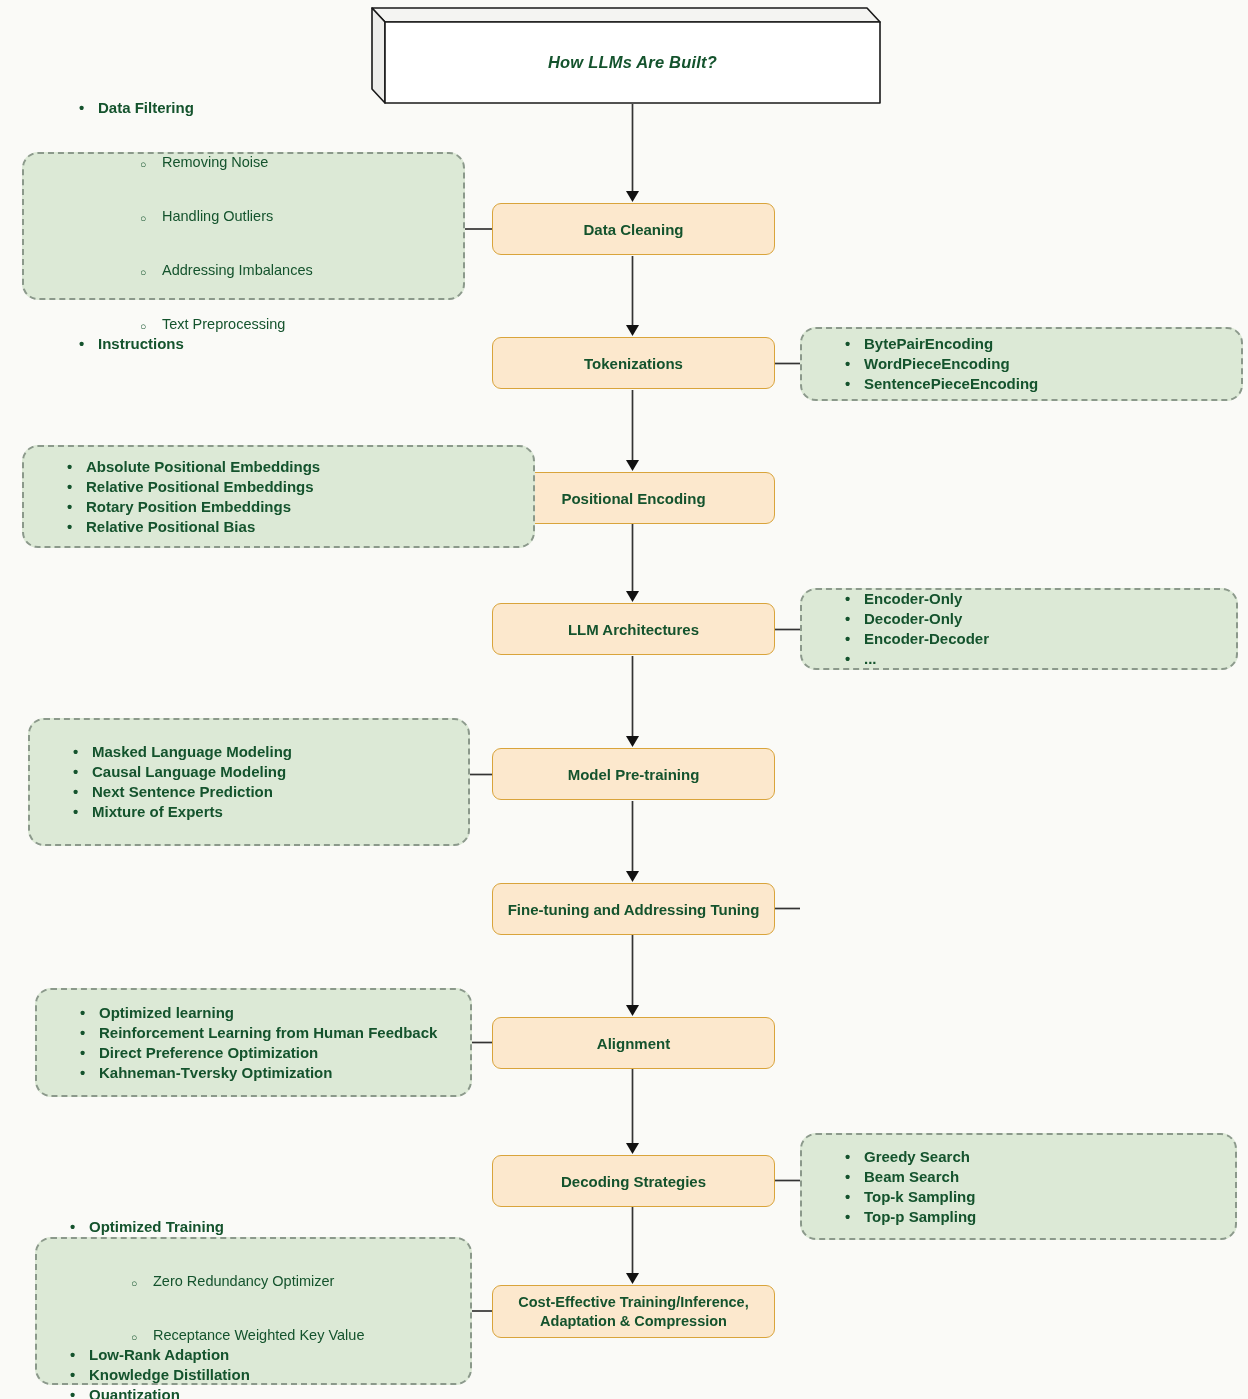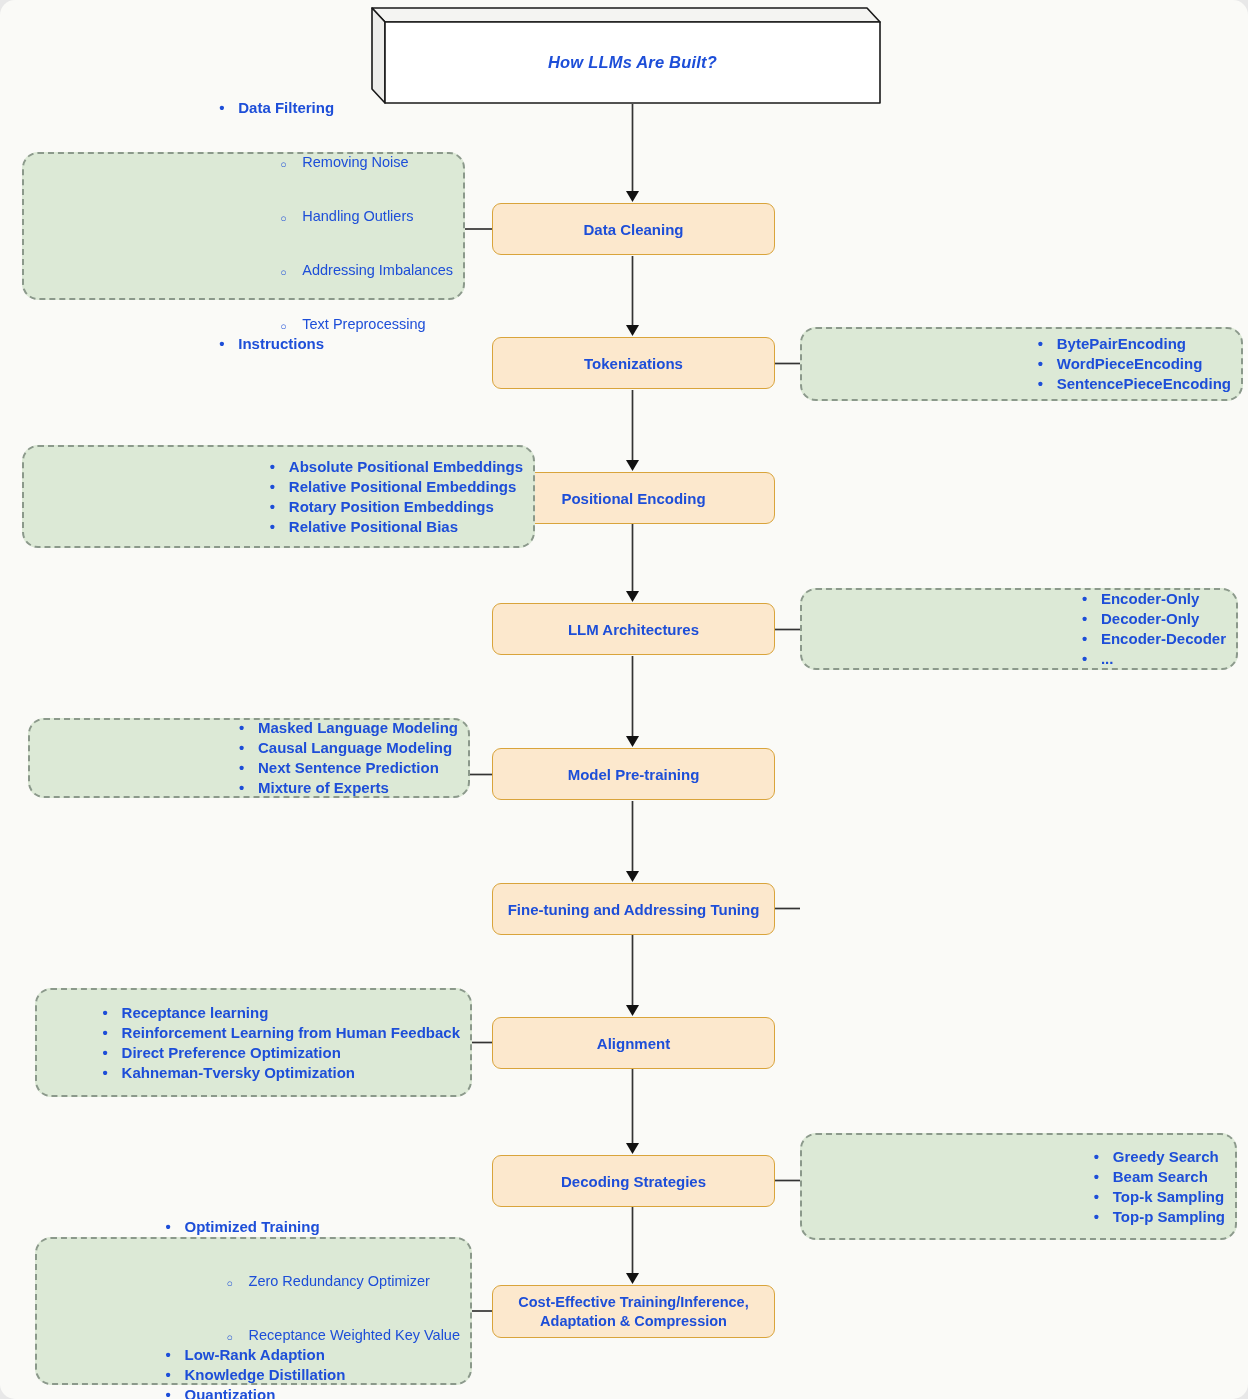--- a/index.html
+++ b/index.html
@@ -1,42 +1,41 @@
 <!DOCTYPE html>
 <html><head>
 <meta charset="utf-8">
 <style>
   html,body{margin:0;padding:0;background:#e8e8e8;}
   .page{
     position:relative;
     width:1248px;height:1399px;
     background:#fafaf7;
     font-family:"Liberation Sans","DejaVu Sans",sans-serif;
-    color:#1d4ed8;
+    color:#14532d;
     overflow:hidden;
-    border-radius:15px;
   }
   .connector-layer{position:absolute;left:0;top:0;z-index:0;}
   .title-shape{position:absolute;left:365px;top:2px;z-index:1;}
   .title-text{
     position:absolute;left:385px;top:22px;width:495px;height:81px;z-index:2;
     display:flex;align-items:center;justify-content:center;
     font-weight:bold;font-style:italic;font-size:16.5px;letter-spacing:.2px;
   }
   .stage{
     position:absolute;left:492px;width:283px;height:52px;z-index:2;
     background:#fce8cd;border:1.6px solid #d9a43b;border-radius:9px;
     display:flex;align-items:center;justify-content:center;text-align:center;
     font-weight:bold;font-size:15px;box-sizing:border-box;padding:0 8px;
   }
   .stage.two-line{height:53px;font-size:14.5px;line-height:1.25;}
   .note{
     position:absolute;z-index:2;box-sizing:border-box;
     background:#dce9d6;border:2px dashed #8b998b;border-radius:16px;
-    display:flex;flex-direction:column;justify-content:center;align-items:flex-end;
+    display:flex;flex-direction:column;justify-content:center;
   }
   .note ul{margin:0;padding:0 10px 0 40px;list-style:none;font-size:15px;line-height:20px;}
   .note li{position:relative;white-space:nowrap;}
   .note li.lvl1{padding-left:22px;font-weight:bold;}
   .note li.lvl1::before{content:"\2022";position:absolute;left:3px;top:0;font-weight:bold;}
   .note li.lvl2{padding-left:86px;font-weight:normal;font-size:14.5px;margin-top:34px;}
   .note li.lvl2::before{content:"\25CB";position:absolute;left:64px;top:1.5px;font-size:10.5px;font-weight:bold;}
 </style>
 </head>
 <body>
@@ -124,31 +123,31 @@
       </ul>
   </div>
   <div class="note" style="left:800px;top:588px;width:438px;height:82px">
     <ul>
         <li class="lvl1">Encoder-Only</li>
         <li class="lvl1">Decoder-Only</li>
         <li class="lvl1">Encoder-Decoder</li>
         <li class="lvl1">...</li>
       </ul>
   </div>
-  <div class="note" style="left:28px;top:718px;width:442px;height:80px">
+  <div class="note" style="left:28px;top:718px;width:442px;height:128px">
     <ul>
         <li class="lvl1">Masked Language Modeling</li>
         <li class="lvl1">Causal Language Modeling</li>
         <li class="lvl1">Next Sentence Prediction</li>
         <li class="lvl1">Mixture of Experts</li>
       </ul>
   </div>
   <div class="note" style="left:35px;top:988px;width:437px;height:109px">
     <ul>
-        <li class="lvl1">Receptance learning</li>
+        <li class="lvl1">Optimized learning</li>
         <li class="lvl1">Reinforcement Learning from Human Feedback</li>
         <li class="lvl1">Direct Preference Optimization</li>
         <li class="lvl1">Kahneman-Tversky Optimization</li>
       </ul>
   </div>
   <div class="note" style="left:800px;top:1133px;width:437px;height:107px">
     <ul>
         <li class="lvl1">Greedy Search</li>
         <li class="lvl1">Beam Search</li>
         <li class="lvl1">Top-k Sampling</li>

